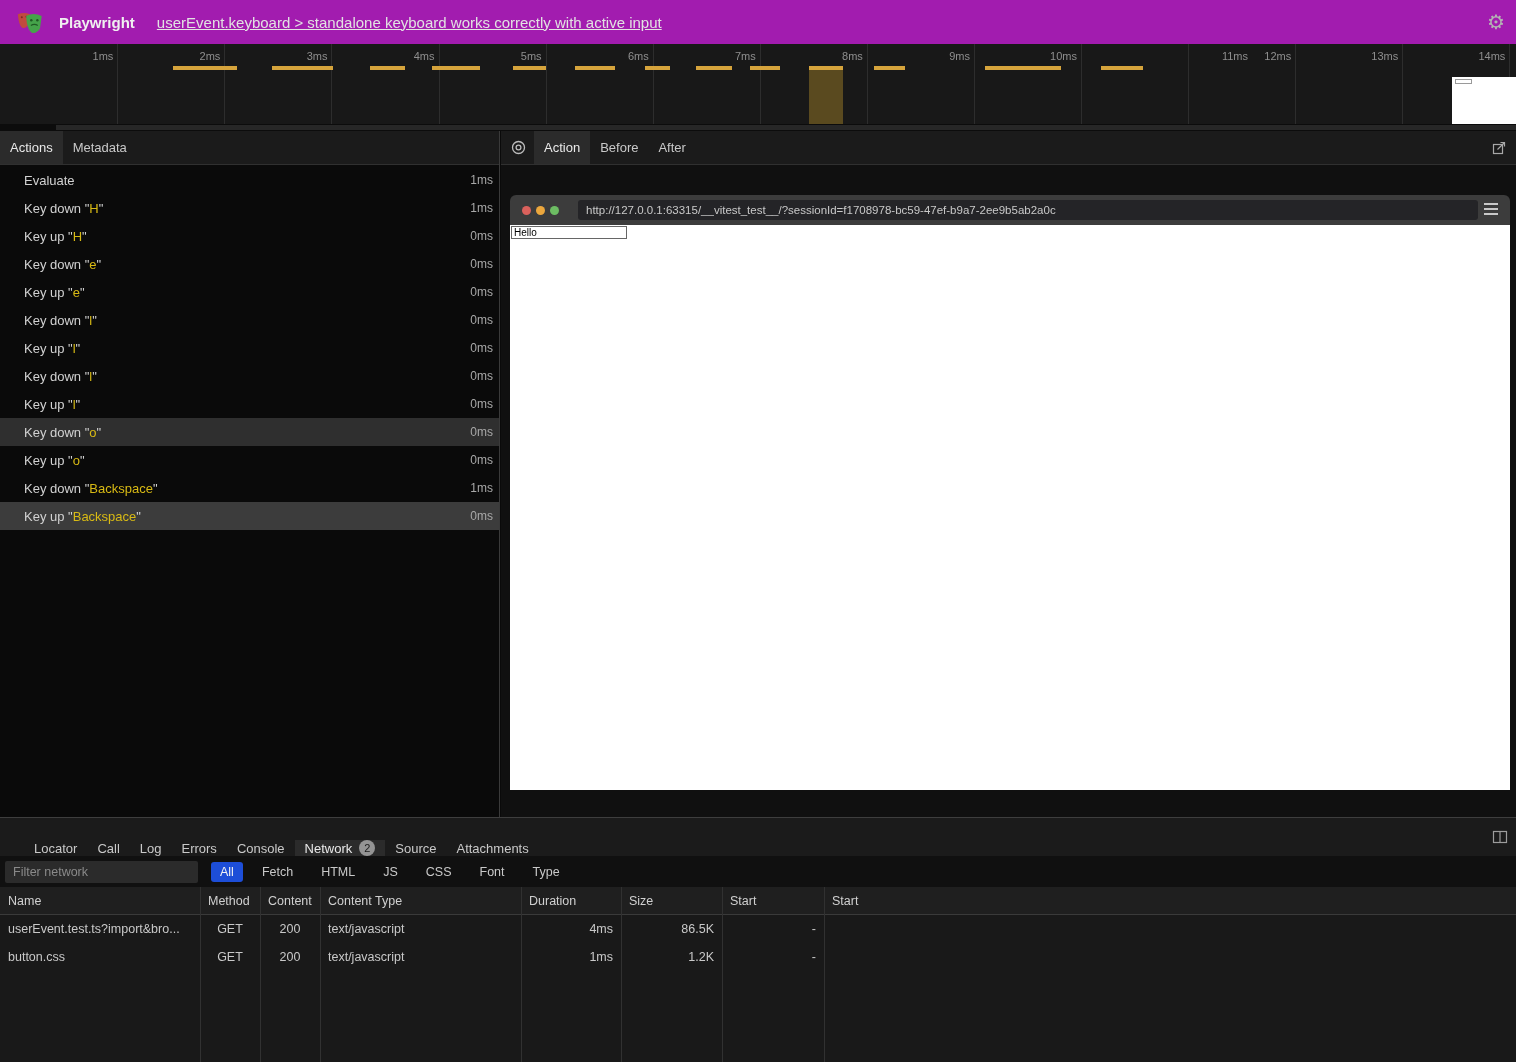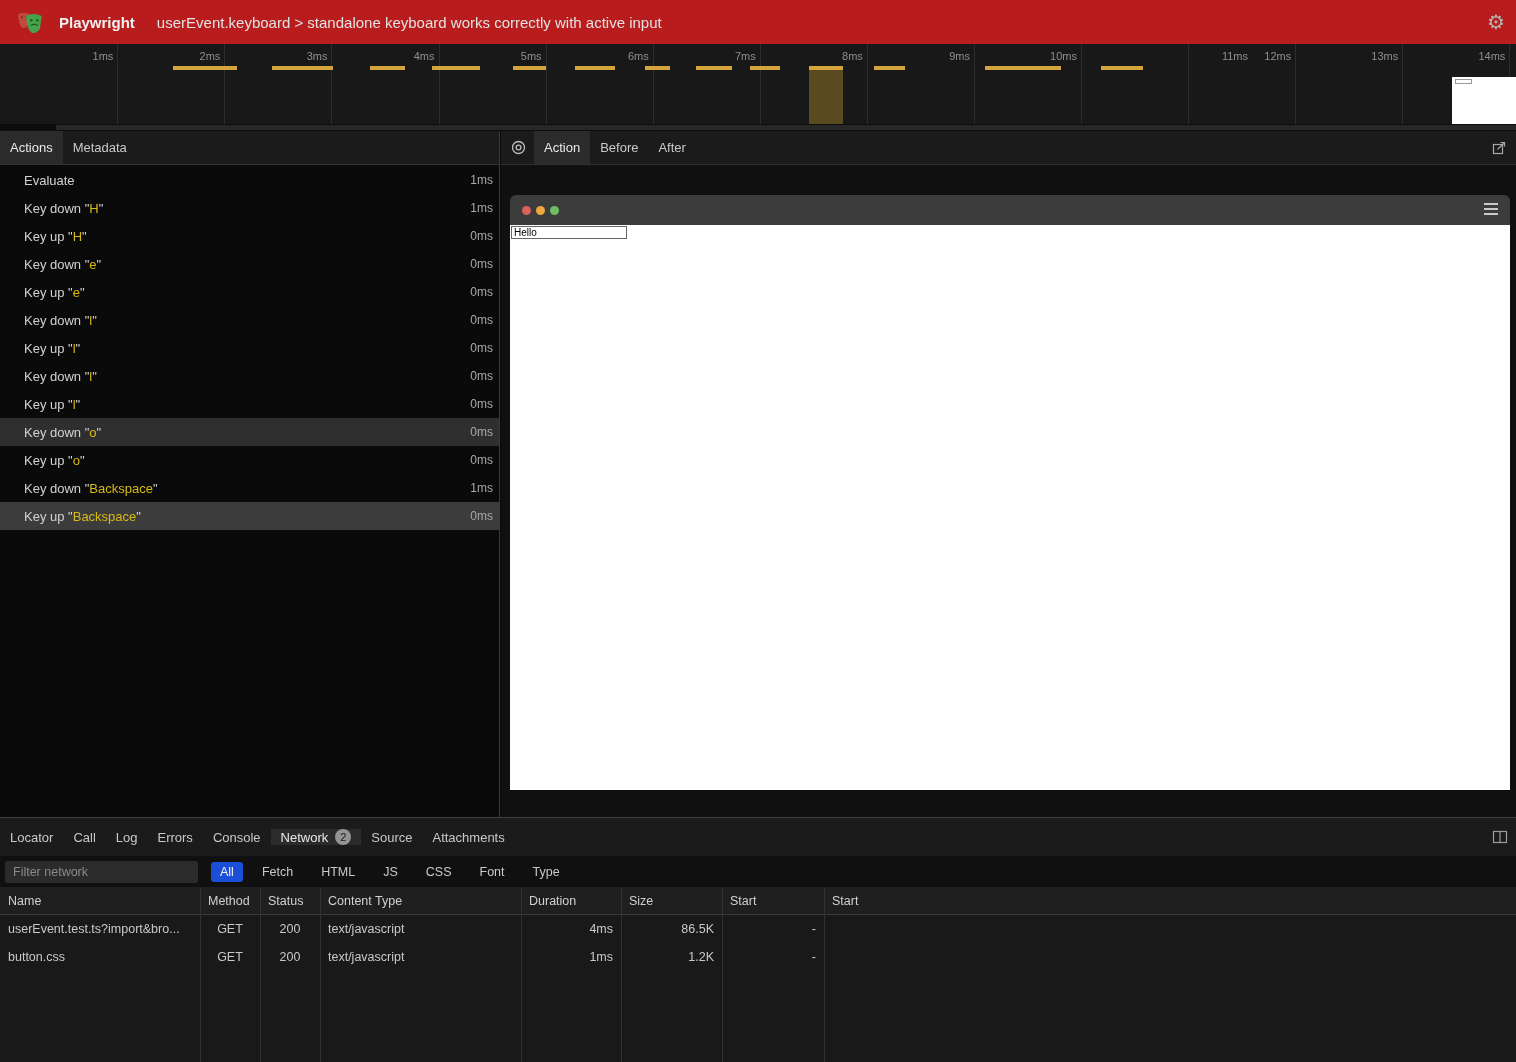--- a/index.html
+++ b/index.html
@@ -1,25 +1,25 @@
 <!DOCTYPE html>
 <html><head>
 <meta charset="utf-8">
 <style>
   html,body{margin:0;padding:0;background:#000;}
   *{box-sizing:border-box;}
   .app{position:relative;width:1516px;height:1062px;background:#0a0a0a;overflow:hidden;
        font-family:"Liberation Sans",sans-serif;color:#d0d0d0;}
 
   
-  .topbar{position:absolute;top:0;left:0;right:0;height:44px;background:#b91c1c;
+  .topbar{position:absolute;top:0;left:0;right:0;height:44px;background:#a21caf;
           display:flex;align-items:center;}
   .logo{margin-left:16px;display:flex;align-items:center;}
   .appname{font-weight:bold;font-size:15px;color:#f0f0f0;margin-left:15px;}
-  .testtitle{font-size:15px;color:#e2e2e2;margin-left:22px;}
+  .testtitle{font-size:15px;color:#e2e2e2;margin-left:22px;text-decoration:underline;}
   .gear{margin-left:auto;margin-right:11px;font-size:20px;color:#b3b3b3;cursor:default;line-height:1;}
 
   
   .timeline{position:absolute;top:44px;left:0;width:1516px;height:87px;background:#181818;}
   .tl-grid-line{position:absolute;top:0;bottom:7px;width:1px;background:#2d2d2d;}
   .tl-label{position:absolute;top:6px;height:13px;width:70px;font-size:11px;color:#8f8f8f;text-align:right;}
   .tl-bar{position:absolute;top:22px;height:4px;background:#d6a43c;}
   .tl-selection{position:absolute;top:22px;bottom:7px;background:#5a4a1f;border-top:4px solid #d6a43c;}
   .tl-thumb{position:absolute;left:1452px;top:33px;width:64px;height:47px;background:#ffffff;}
   .tl-thumb-input{position:absolute;left:3px;top:2px;width:17px;height:5px;border:1px solid #9a9a9a;}
@@ -259,36 +259,39 @@
             <rect x="1.5" y="3.5" width="9" height="9"></rect>
             <path d="M5.5 8.5 L12.5 1.5 M8.5 1.5 h4 v4"></path>
           </svg>
         </span>
       </div>
       <div class="snapshot-area">
         <div class="browser-chrome">
           <span class="dot red"></span>
           <span class="dot yellow"></span>
           <span class="dot green"></span>
+          <div class="urlbar">
+            <span>http://127.0.0.1:63315/__vitest_test__/?sessionId=f1708978-bc59-47ef-b9a7-2ee9b5ab2a0c</span>
+          </div>
           <span class="hamburger">
               <div></div>
               <div></div>
               <div></div>
             </span>
         </div>
         <div class="page">
           <input class="hello-input" value="Hello" style="">
         </div>
       </div>
     </section>
   </div>
 
   <footer class="bottom-panel">
     <div class="tabstrip bottom-tabs">
-      <span id="bottom-tabs" style="display:flex;align-items:center;">
+      <span id="bottom-tabs" style="display:flex;align-items:flex-end;margin-left:24px;">
           <div class="tab">
             <span>Locator</span>
           </div>
           <div class="tab">
             <span>Call</span>
           </div>
           <div class="tab">
             <span>Log</span>
           </div>
           <div class="tab">
@@ -324,21 +327,21 @@
           <span class="chip">JS</span>
           <span class="chip">CSS</span>
           <span class="chip">Font</span>
           <span class="chip">Type</span>
         </div>
     </div>
     <div class="net-table" id="net-table">
         <div class="net-header">
           <div class="cell col-name">Name</div>
           <div class="cell col-method">Method</div>
-          <div class="cell col-status">Status</div>
+          <div class="cell col-status">Content</div>
           <div class="cell col-ct">Content Type</div>
           <div class="cell col-duration">Duration</div>
           <div class="cell col-size">Size</div>
           <div class="cell col-start">Start</div>
           <div class="cell col-route">Start</div>
         </div>
         <div class="net-row">
           <div class="cell col-name">userEvent.test.ts?import&amp;bro...</div>
           <div class="cell col-method">GET</div>
           <div class="cell col-status">200</div>

